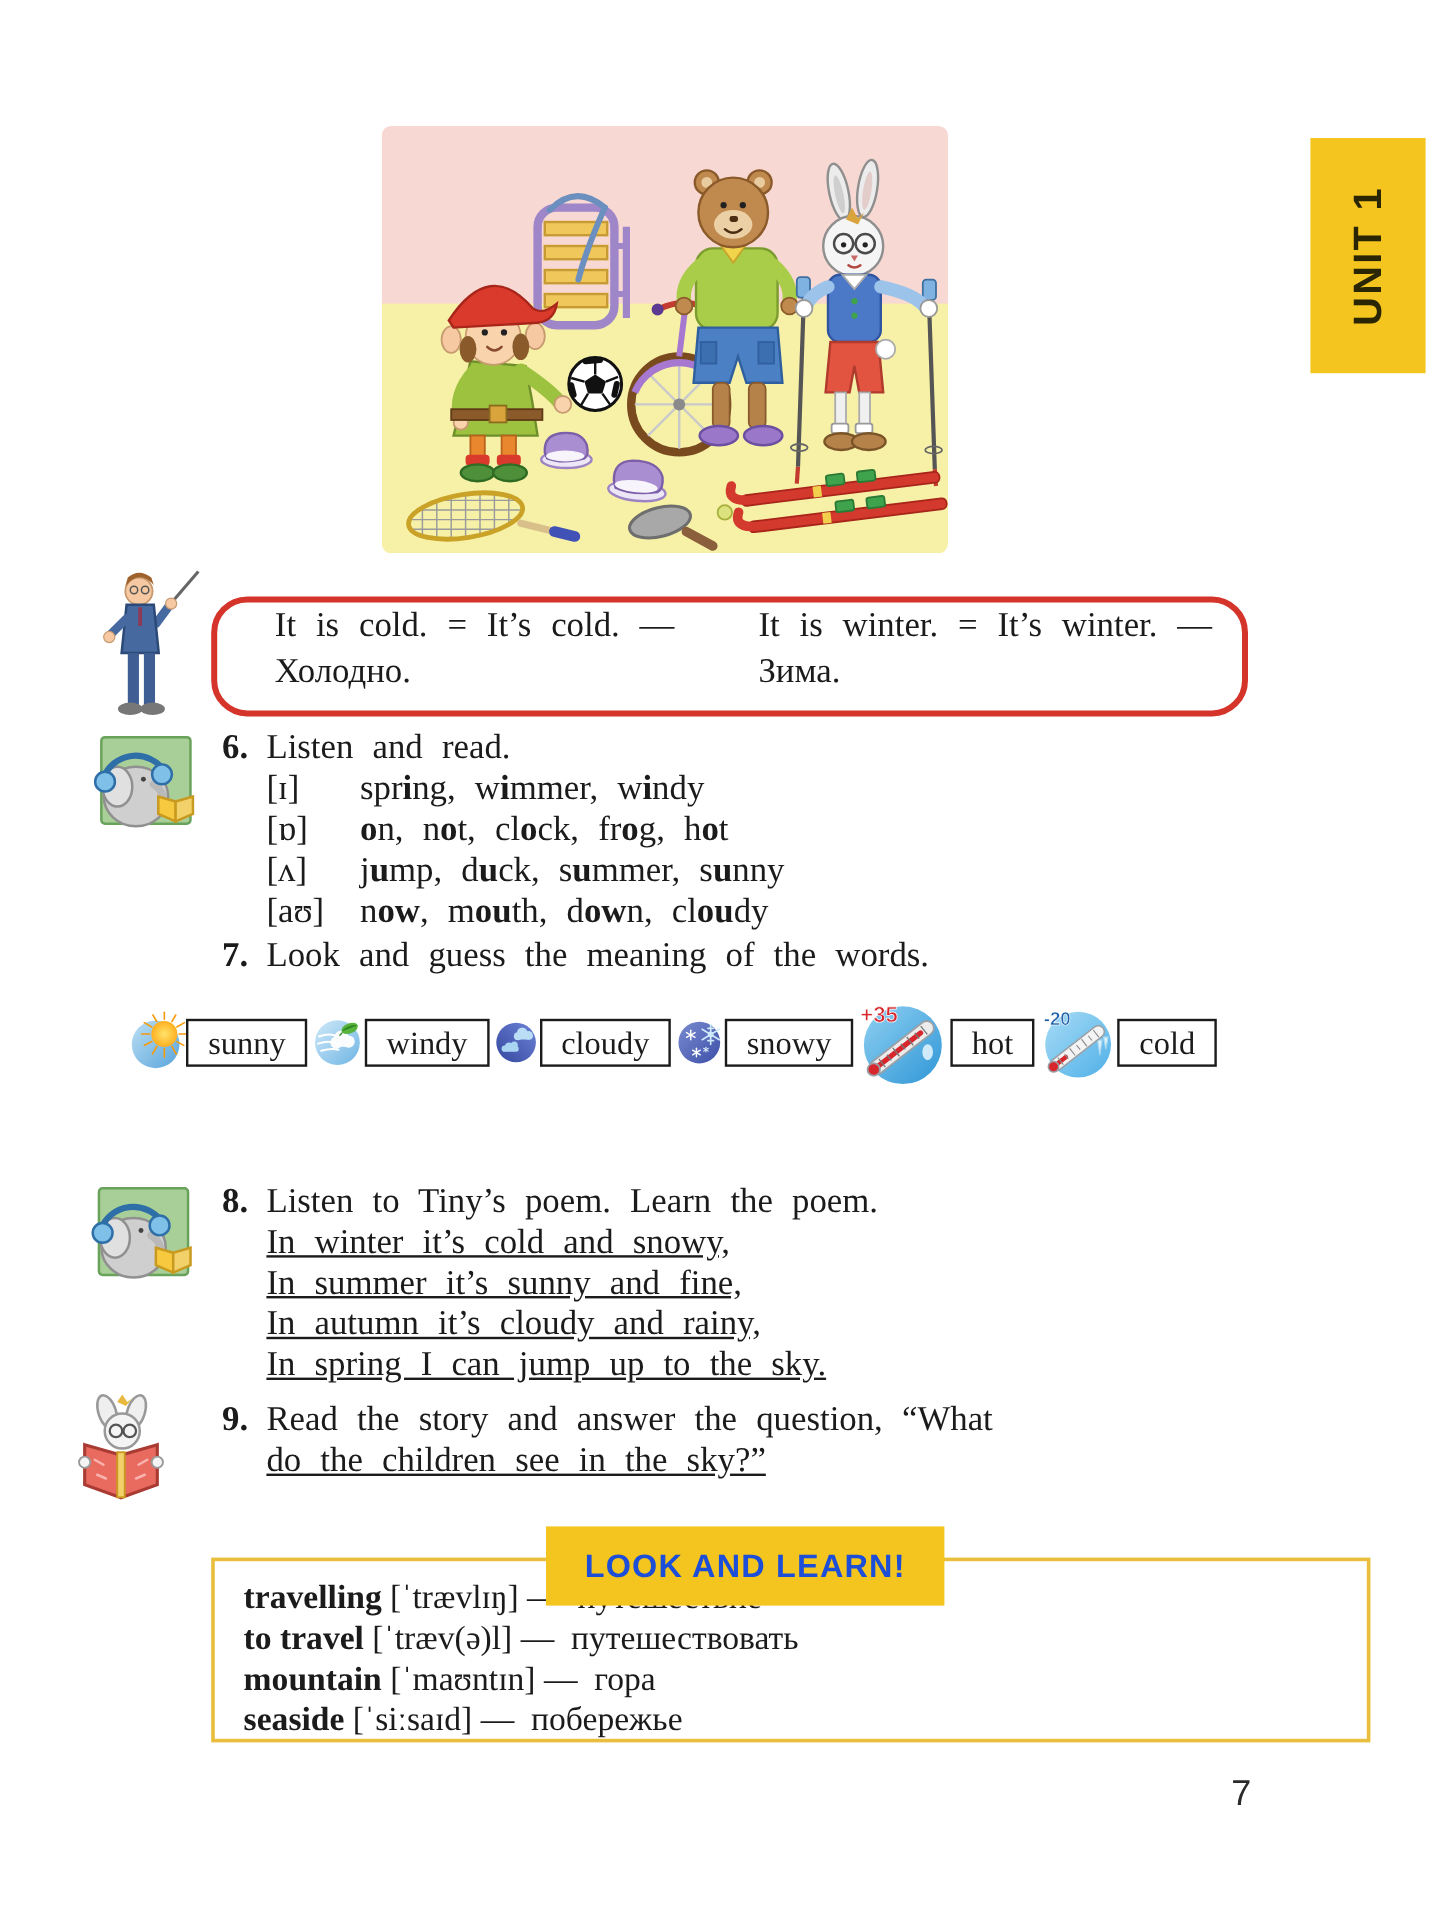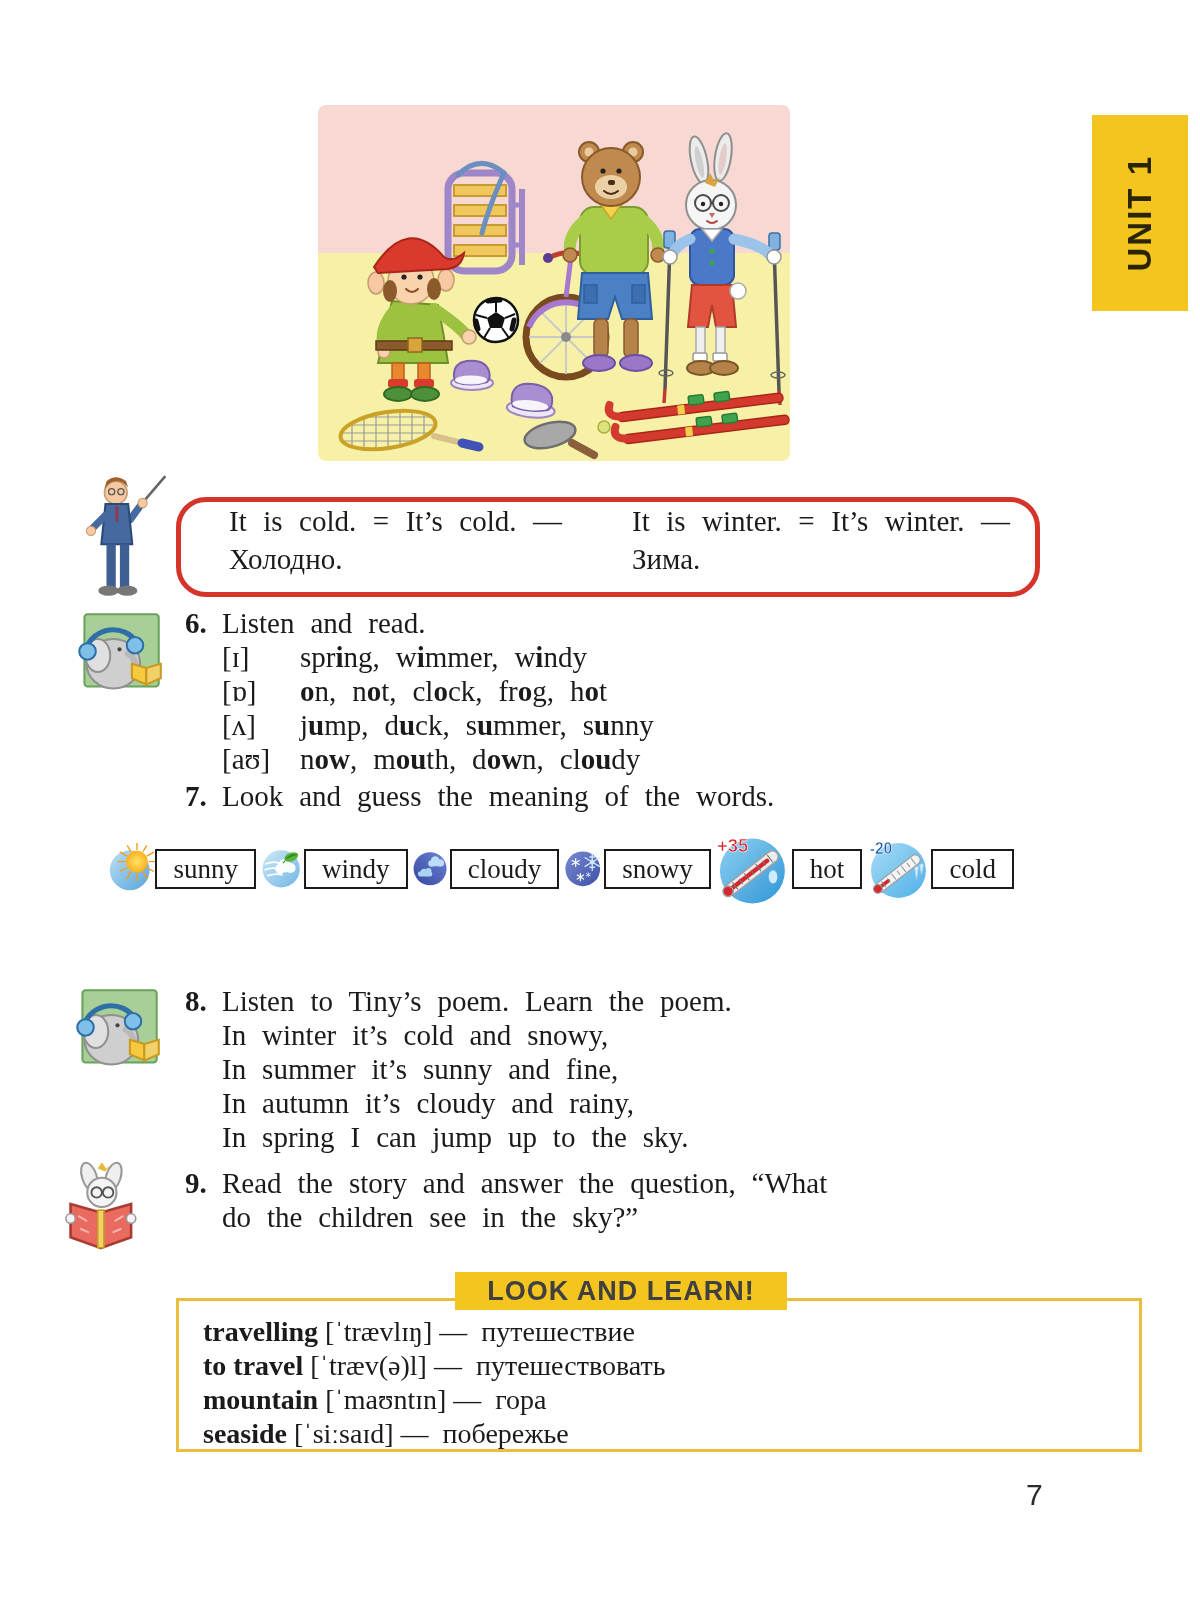--- a/index.html
+++ b/index.html
@@ -20,41 +20,41 @@
   
   .teacher{position:absolute;left:64px;top:470px;}
   .grammar-box{position:absolute;left:176px;top:497px;width:864px;height:100px;
                border:5px solid #d5342b;border-radius:30px;box-sizing:border-box;
                display:flex;flex-direction:row;justify-content:center;
                padding-left:48px;font-size:29px;line-height:38px;word-spacing:0.32em;}
 
   .ex{position:absolute;left:185px;width:900px;font-size:29px;line-height:34px;word-spacing:0.3em;}
   .ex-head{white-space:nowrap;}
   .ex-num{display:inline-block;min-width:37px;font-weight:bold;}
-  .indent{padding-left:37px;}
+  .indent{padding-left:37px;text-decoration:underline;}
   .icon-abs{position:absolute;}
 
   .phon-row{display:flex;padding-left:37px;margin-top:0;}
   .phon-sound{flex:0 0 78px;}
   .phon-words b{font-weight:bold;}
 
   
   .weather-row{position:absolute;left:108px;top:818px;width:906px;display:flex;justify-content:space-between;}
   .weather-item{display:flex;flex-direction:row;align-items:center;width:148px;}
   .weather-label{margin-top:2px;background:#fff;border:2px solid #1b1b1b;
                  padding:0 16px;font-size:27px;line-height:36px;}
 
   
   .ll-box{position:absolute;left:176px;top:1298px;width:966px;height:154px;
           border:3px solid #e8be3c;box-sizing:border-box;padding:14px 0 0 24px;
           font-size:28px;line-height:34px;}
-  .ll-badge{position:absolute;left:455px;top:1272px;width:332px;height:38px;
+  .ll-badge{position:absolute;left:455px;top:1272px;width:332px;height:66px;
             background:#f3c51e;display:flex;align-items:center;justify-content:center;
             font-family:"Liberation Sans","DejaVu Sans",sans-serif;font-weight:bold;
-            font-size:27px;letter-spacing:1px;color:#404040;}
+            font-size:27px;letter-spacing:1px;color:#1d4ed8;}
   .vocab-line b{font-weight:bold;}
 
   .page-number{position:absolute;left:1026px;top:1478px;
                font-family:"Liberation Sans","DejaVu Sans",sans-serif;font-size:30px;color:#2a2a2a;}
   .tline{min-height:34px;}
 </style>
 </head>
 <body>
 
 <div class="page">

